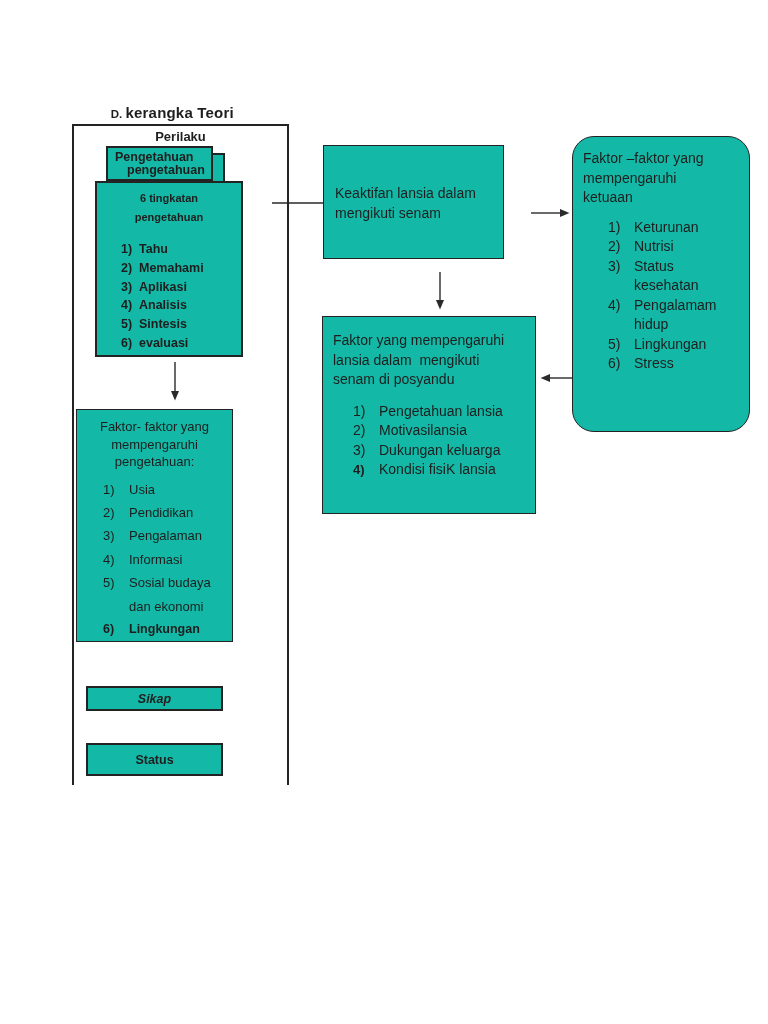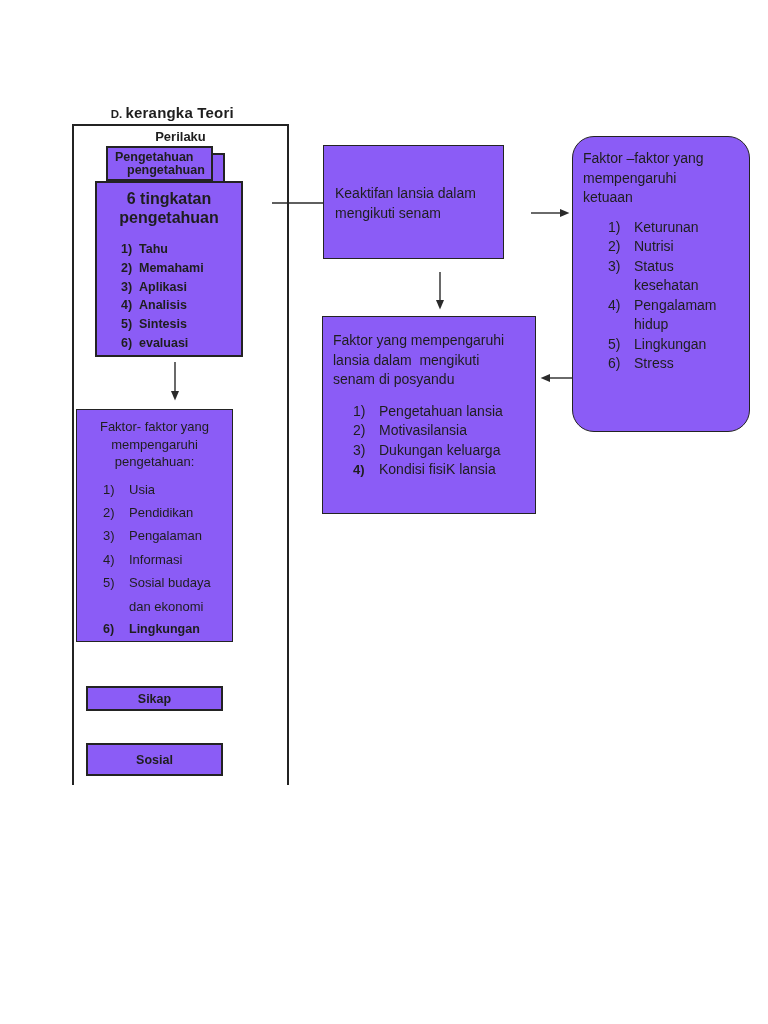--- a/index.html
+++ b/index.html
@@ -5,45 +5,45 @@
   html,body { margin:0; padding:0; background:#ffffff; }
   .page {
     position:relative; width:768px; height:785px; background:#ffffff;
     font-family:"Liberation Sans","DejaVu Sans",sans-serif; color:#1e1e1e;
     overflow:hidden;
   }
   .heading { position:absolute; left:93px; top:86px; font-weight:bold; white-space:pre; }
   .heading-prefix { font-size:11.5px; }
   .heading-text { font-size:15px; letter-spacing:.2px; }
 
-  .box { position:absolute; border:1.5px solid #232323; background:#8b5cf6; box-sizing:border-box; }
+  .box { position:absolute; border:1.5px solid #232323; background:#14b8a6; box-sizing:border-box; }
   .thick { border-width:2px; }
 
   .big-box { left:72px; top:124px; width:217px; height:671px; background:transparent; }
   .perilaku { position:absolute; left:72px; top:129px; width:217px; text-align:center;
               font-weight:bold; font-size:13px; }
 
   .stack-back  { left:119px; top:153px; width:106px; height:34px; }
   .stack-front { left:106px; top:146px; width:107px; height:35px; padding-top:3px; }
   .stack-line  { font-weight:bold; font-size:12.5px; line-height:13px; white-space:pre; }
   .stack-line1 { padding-left:7px; }
   .stack-line2 { padding-left:19px; }
 
   .levels-box { left:95px; top:181px; width:148px; height:176px; padding-top:6px; }
-  .levels-title { text-align:center; font-weight:bold; font-size:16px; line-height:19px; }
+  .levels-title { text-align:center; font-weight:bold; font-size:11px; line-height:19px; }
   .levels-list { margin-top:13px; padding-left:24px; font-weight:bold; font-size:12.5px; }
   .levels-list .li { line-height:18.8px; }
 
   .kfactors-box { left:76px; top:409px; width:157px; height:233px; border-width:1px; padding-top:8px; }
   .kfactors-title { text-align:center; font-size:13px; line-height:17.5px; }
   .kfactors-list { margin-top:7px; padding-left:26px; padding-right:6px; font-size:13px; }
   .kfactors-list .li { line-height:23.4px; }
   .kfactors-list .li.bold { font-weight:bold; font-size:12.5px; }
 
-  .sikap-box   { left:86px; top:686px; width:137px; height:25px; display:flex; align-items:center; justify-content:center; }
+  .sikap-box   { left:86px; top:686px; width:137px; height:25px; display:flex; align-items:center; justify-content:center;font-style:italic; }
   .praktek-box { left:86px; top:743px; width:137px; height:33px; display:flex; align-items:center; justify-content:center; }
   .small-label { font-weight:bold; font-size:12.5px; }
 
   .activity-box { left:323px; top:145px; width:181px; height:114px; padding:38px 0 0 11px; }
   .activity-box .line { font-size:14px; line-height:19.5px; white-space:pre; }
 
   .participation-box { left:322px; top:316px; width:214px; height:198px; padding:14px 6px 0 10px; }
   .box-title-left { font-size:14px; line-height:19.5px; white-space:pre; }
   .participation-list { margin-top:12px; padding-left:20px; font-size:14px; }
   .participation-list .li { line-height:19.5px; }
@@ -162,21 +162,21 @@
           <span class="num">6)</span>
           <span class="txt">Lingkungan</span>
         </div>
     </div>
   </div>
 
   <div class="box thick sikap-box">
     <span class="small-label">Sikap</span>
   </div>
   <div class="box thick praktek-box">
-    <span class="small-label">Sosial</span>
+    <span class="small-label">Status</span>
   </div>
 
   <div class="box activity-box">
     <div class="line">Keaktifan lansia dalam</div>
     <div class="line">mengikuti senam</div>
   </div>
 
   <div class="box participation-box">
     <div class="box-title-left">Faktor yang mempengaruhi</div>
     <div class="box-title-left">lansia dalam  mengikuti</div>

